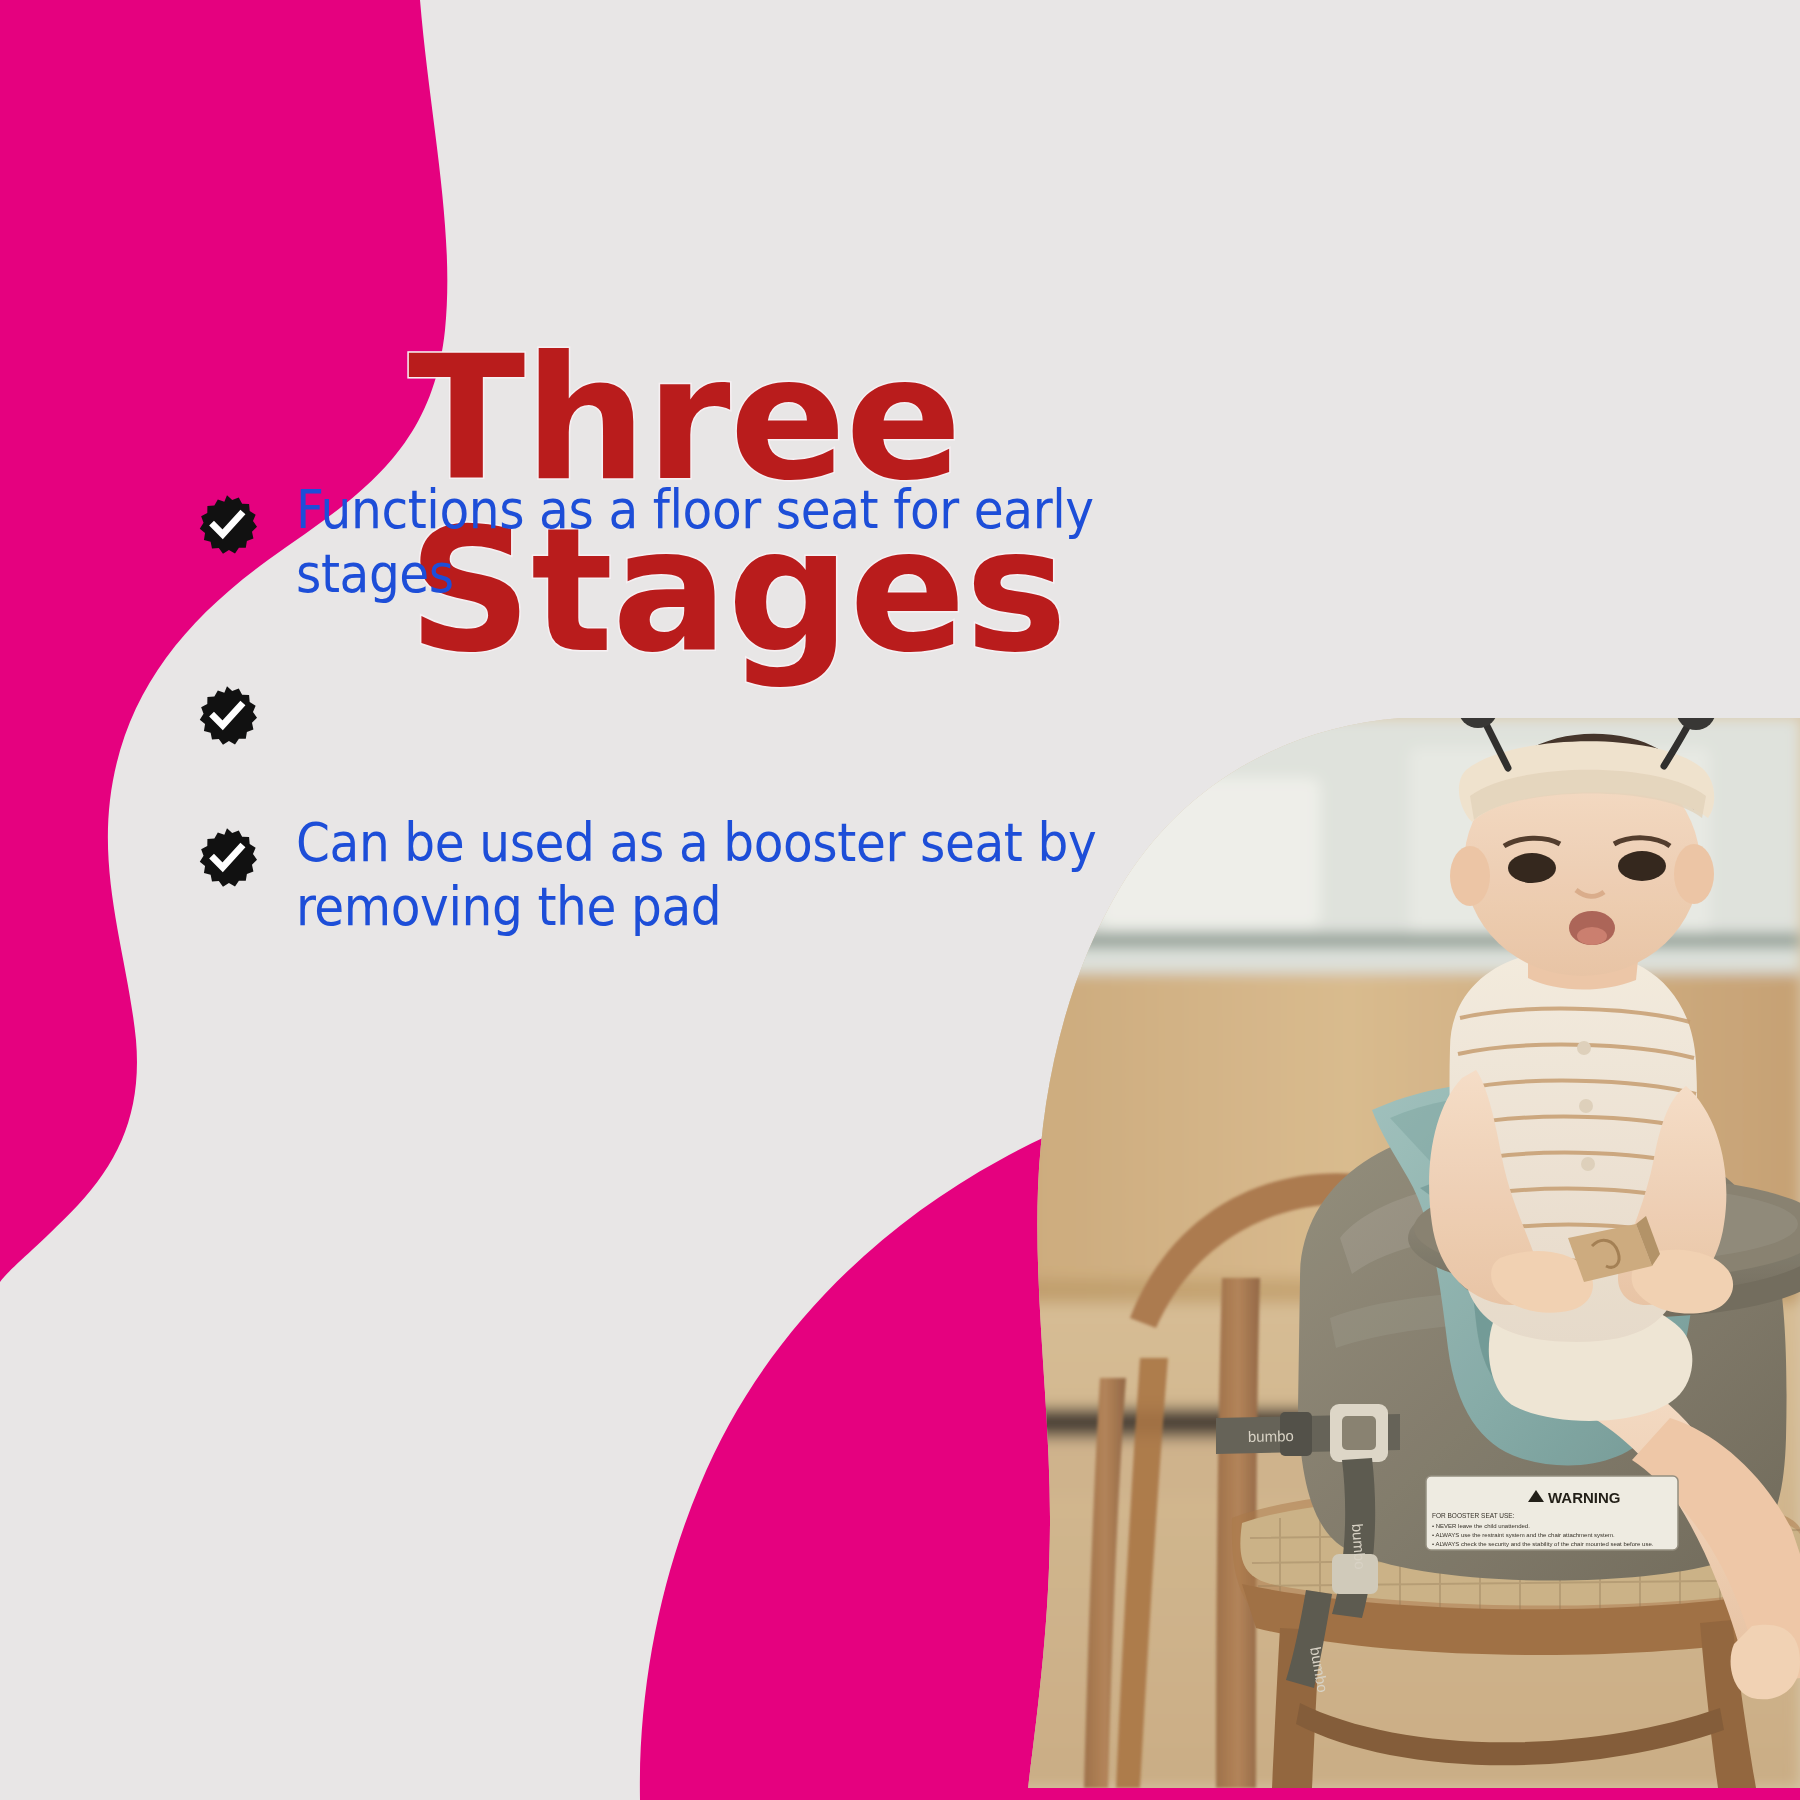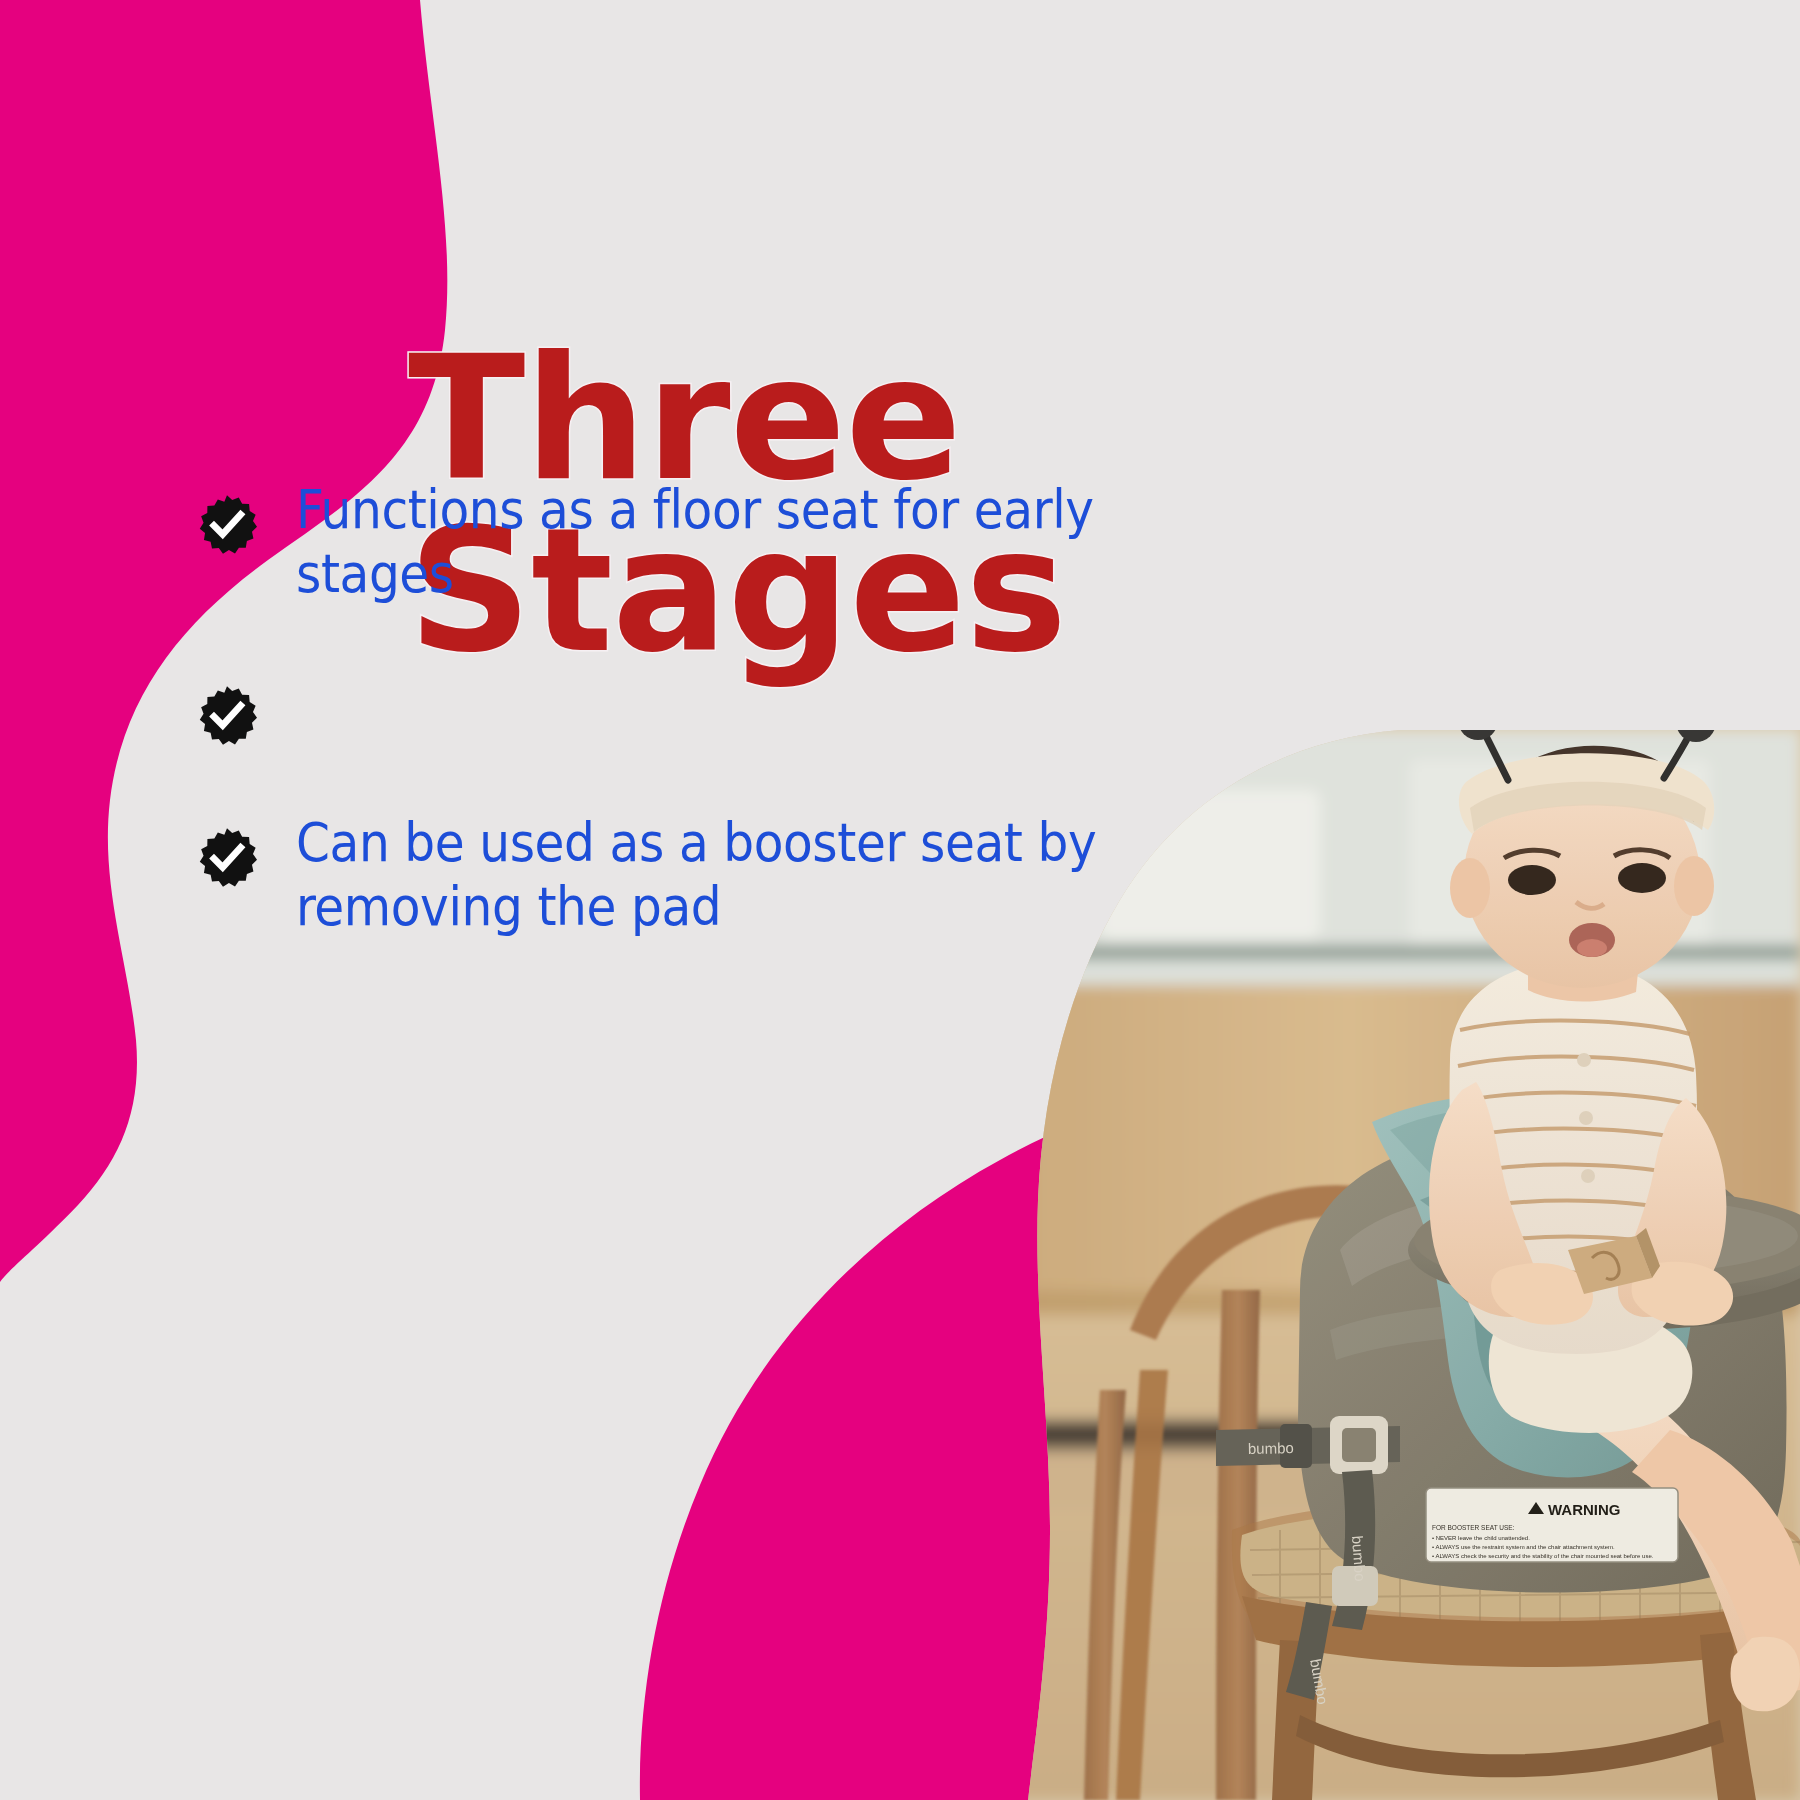--- a/index.html
+++ b/index.html
@@ -22,21 +22,21 @@
     inset: 0;
     width: 1800px;
     height: 1800px;
     pointer-events: none;
   }
 
   
   .photo-wrap {
     position: absolute;
     right: 0;
-    bottom: 0;
+    bottom: 12px;
     width: 820px;
     height: 1070px;
     overflow: hidden;
   }
   .photo-mask {
     position: absolute;
     inset: 0;
     width: 100%;
     height: 100%;
   }

